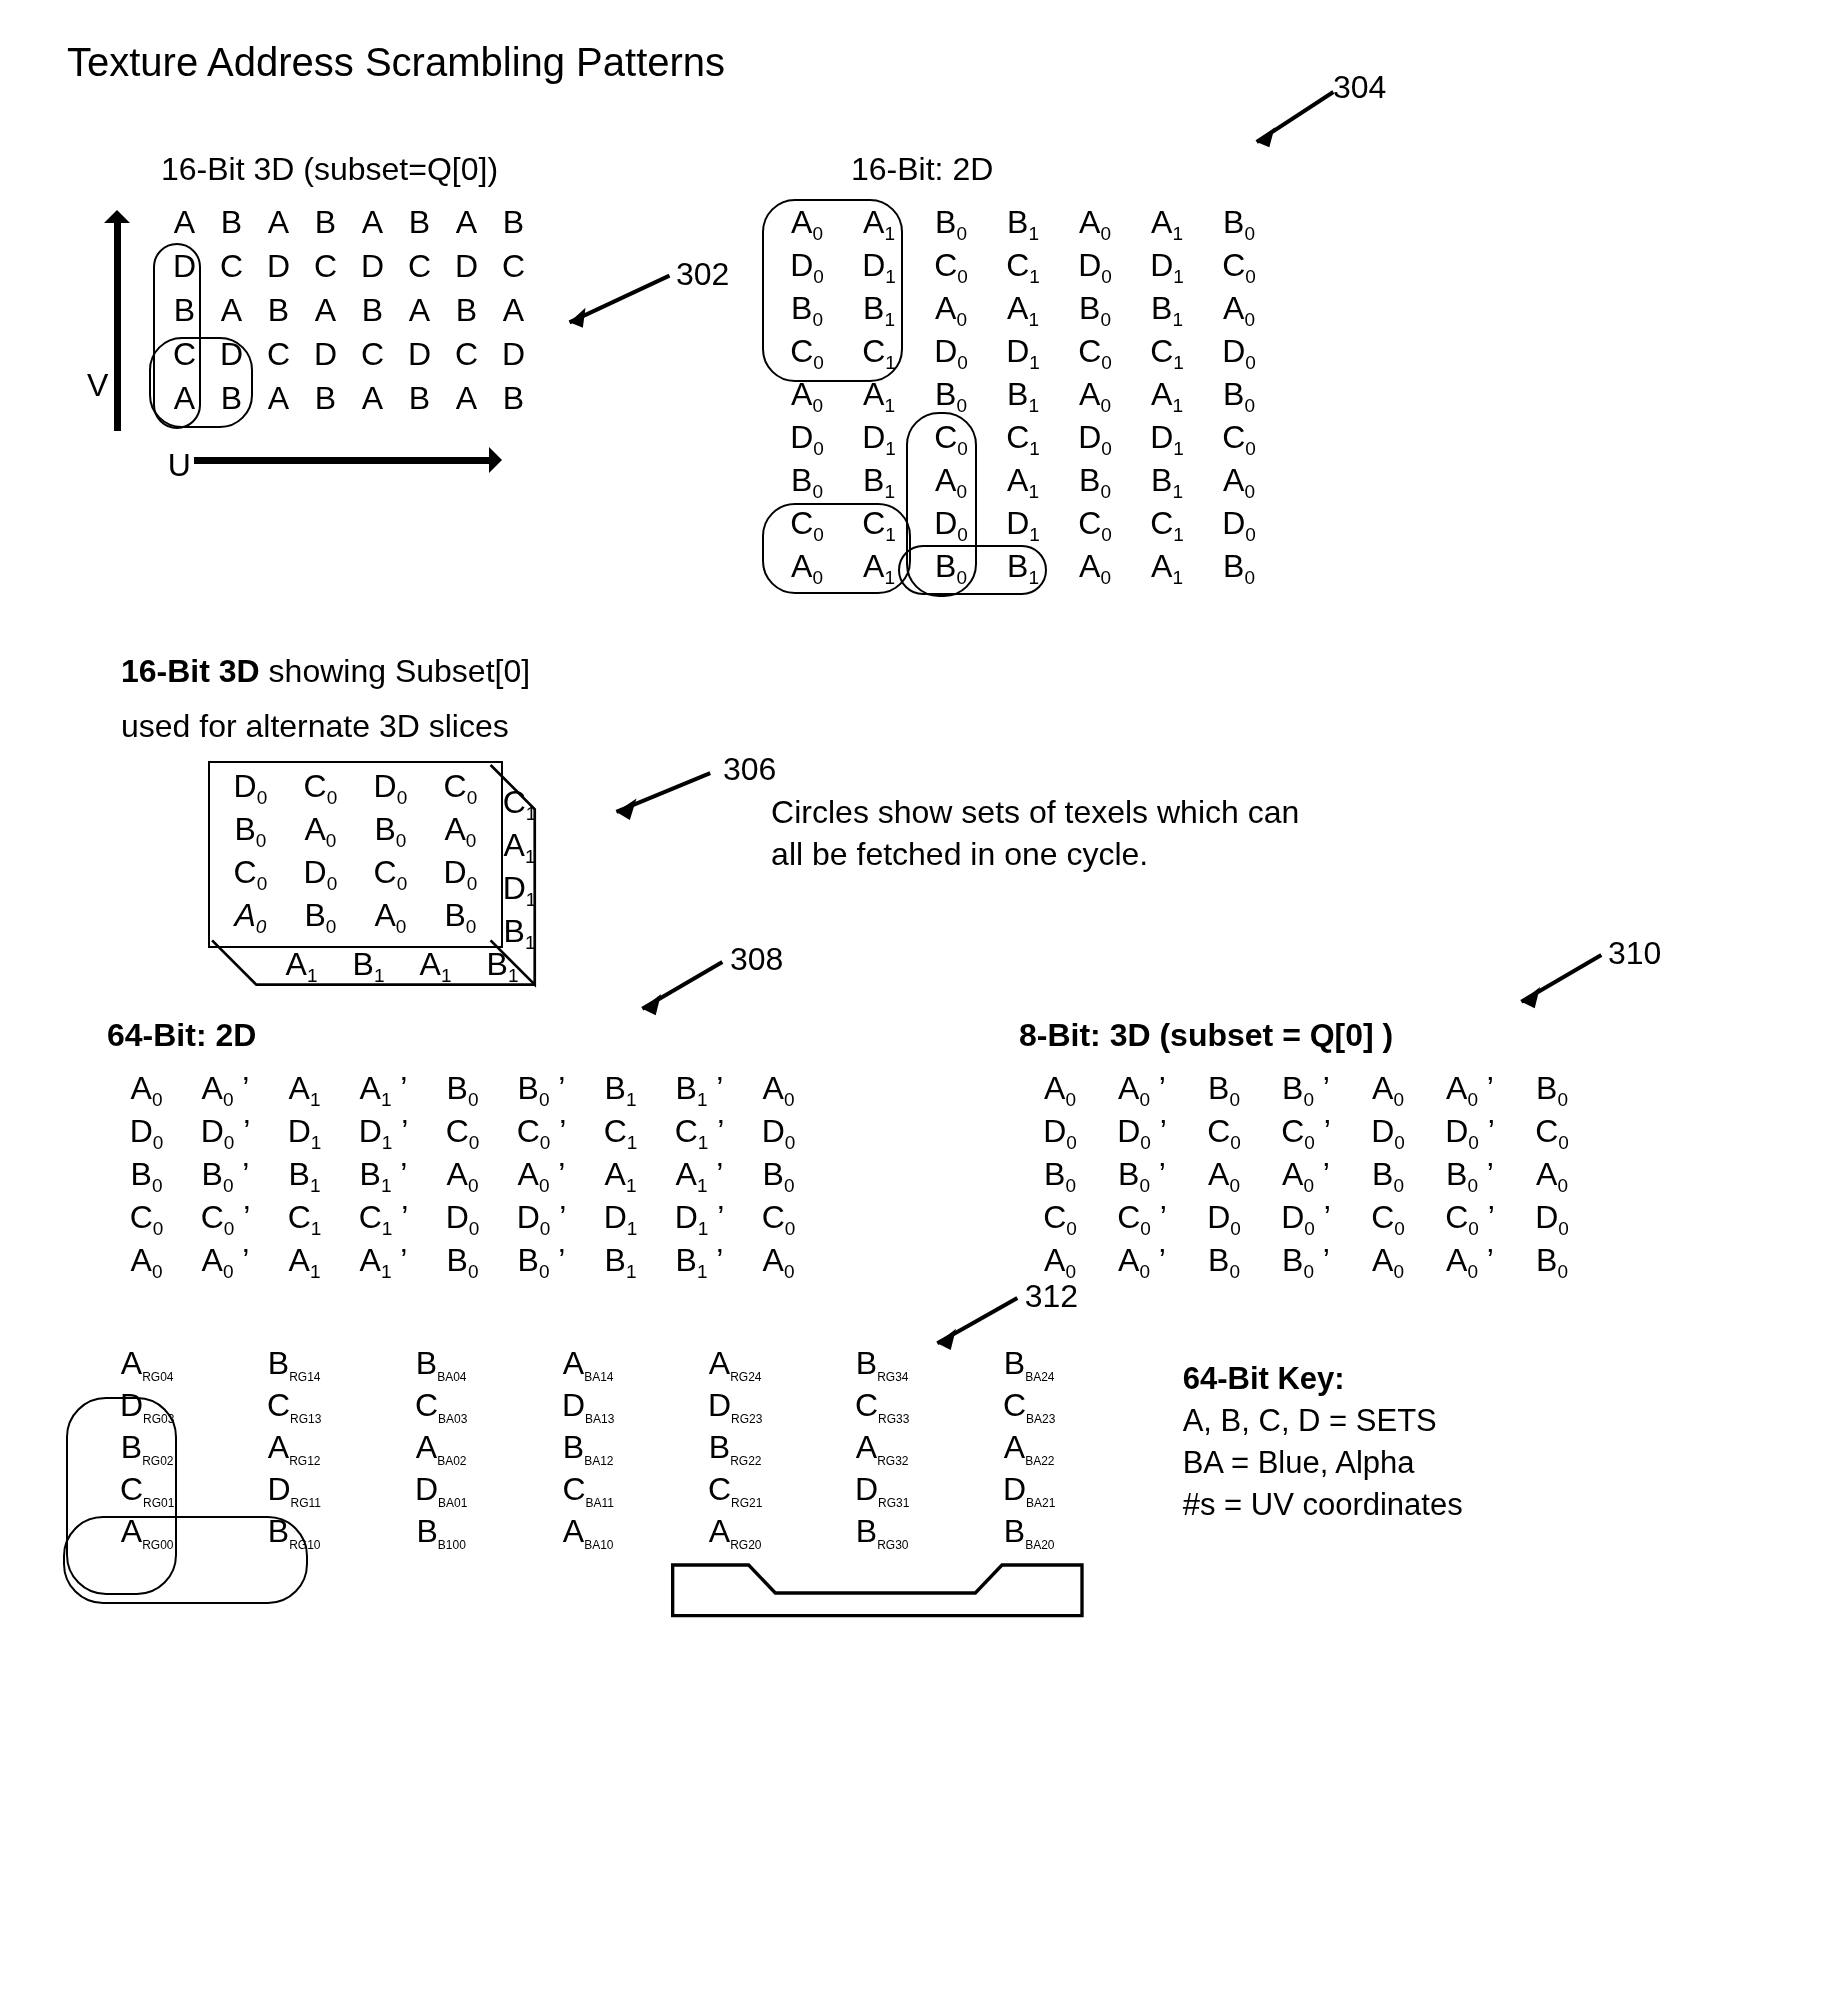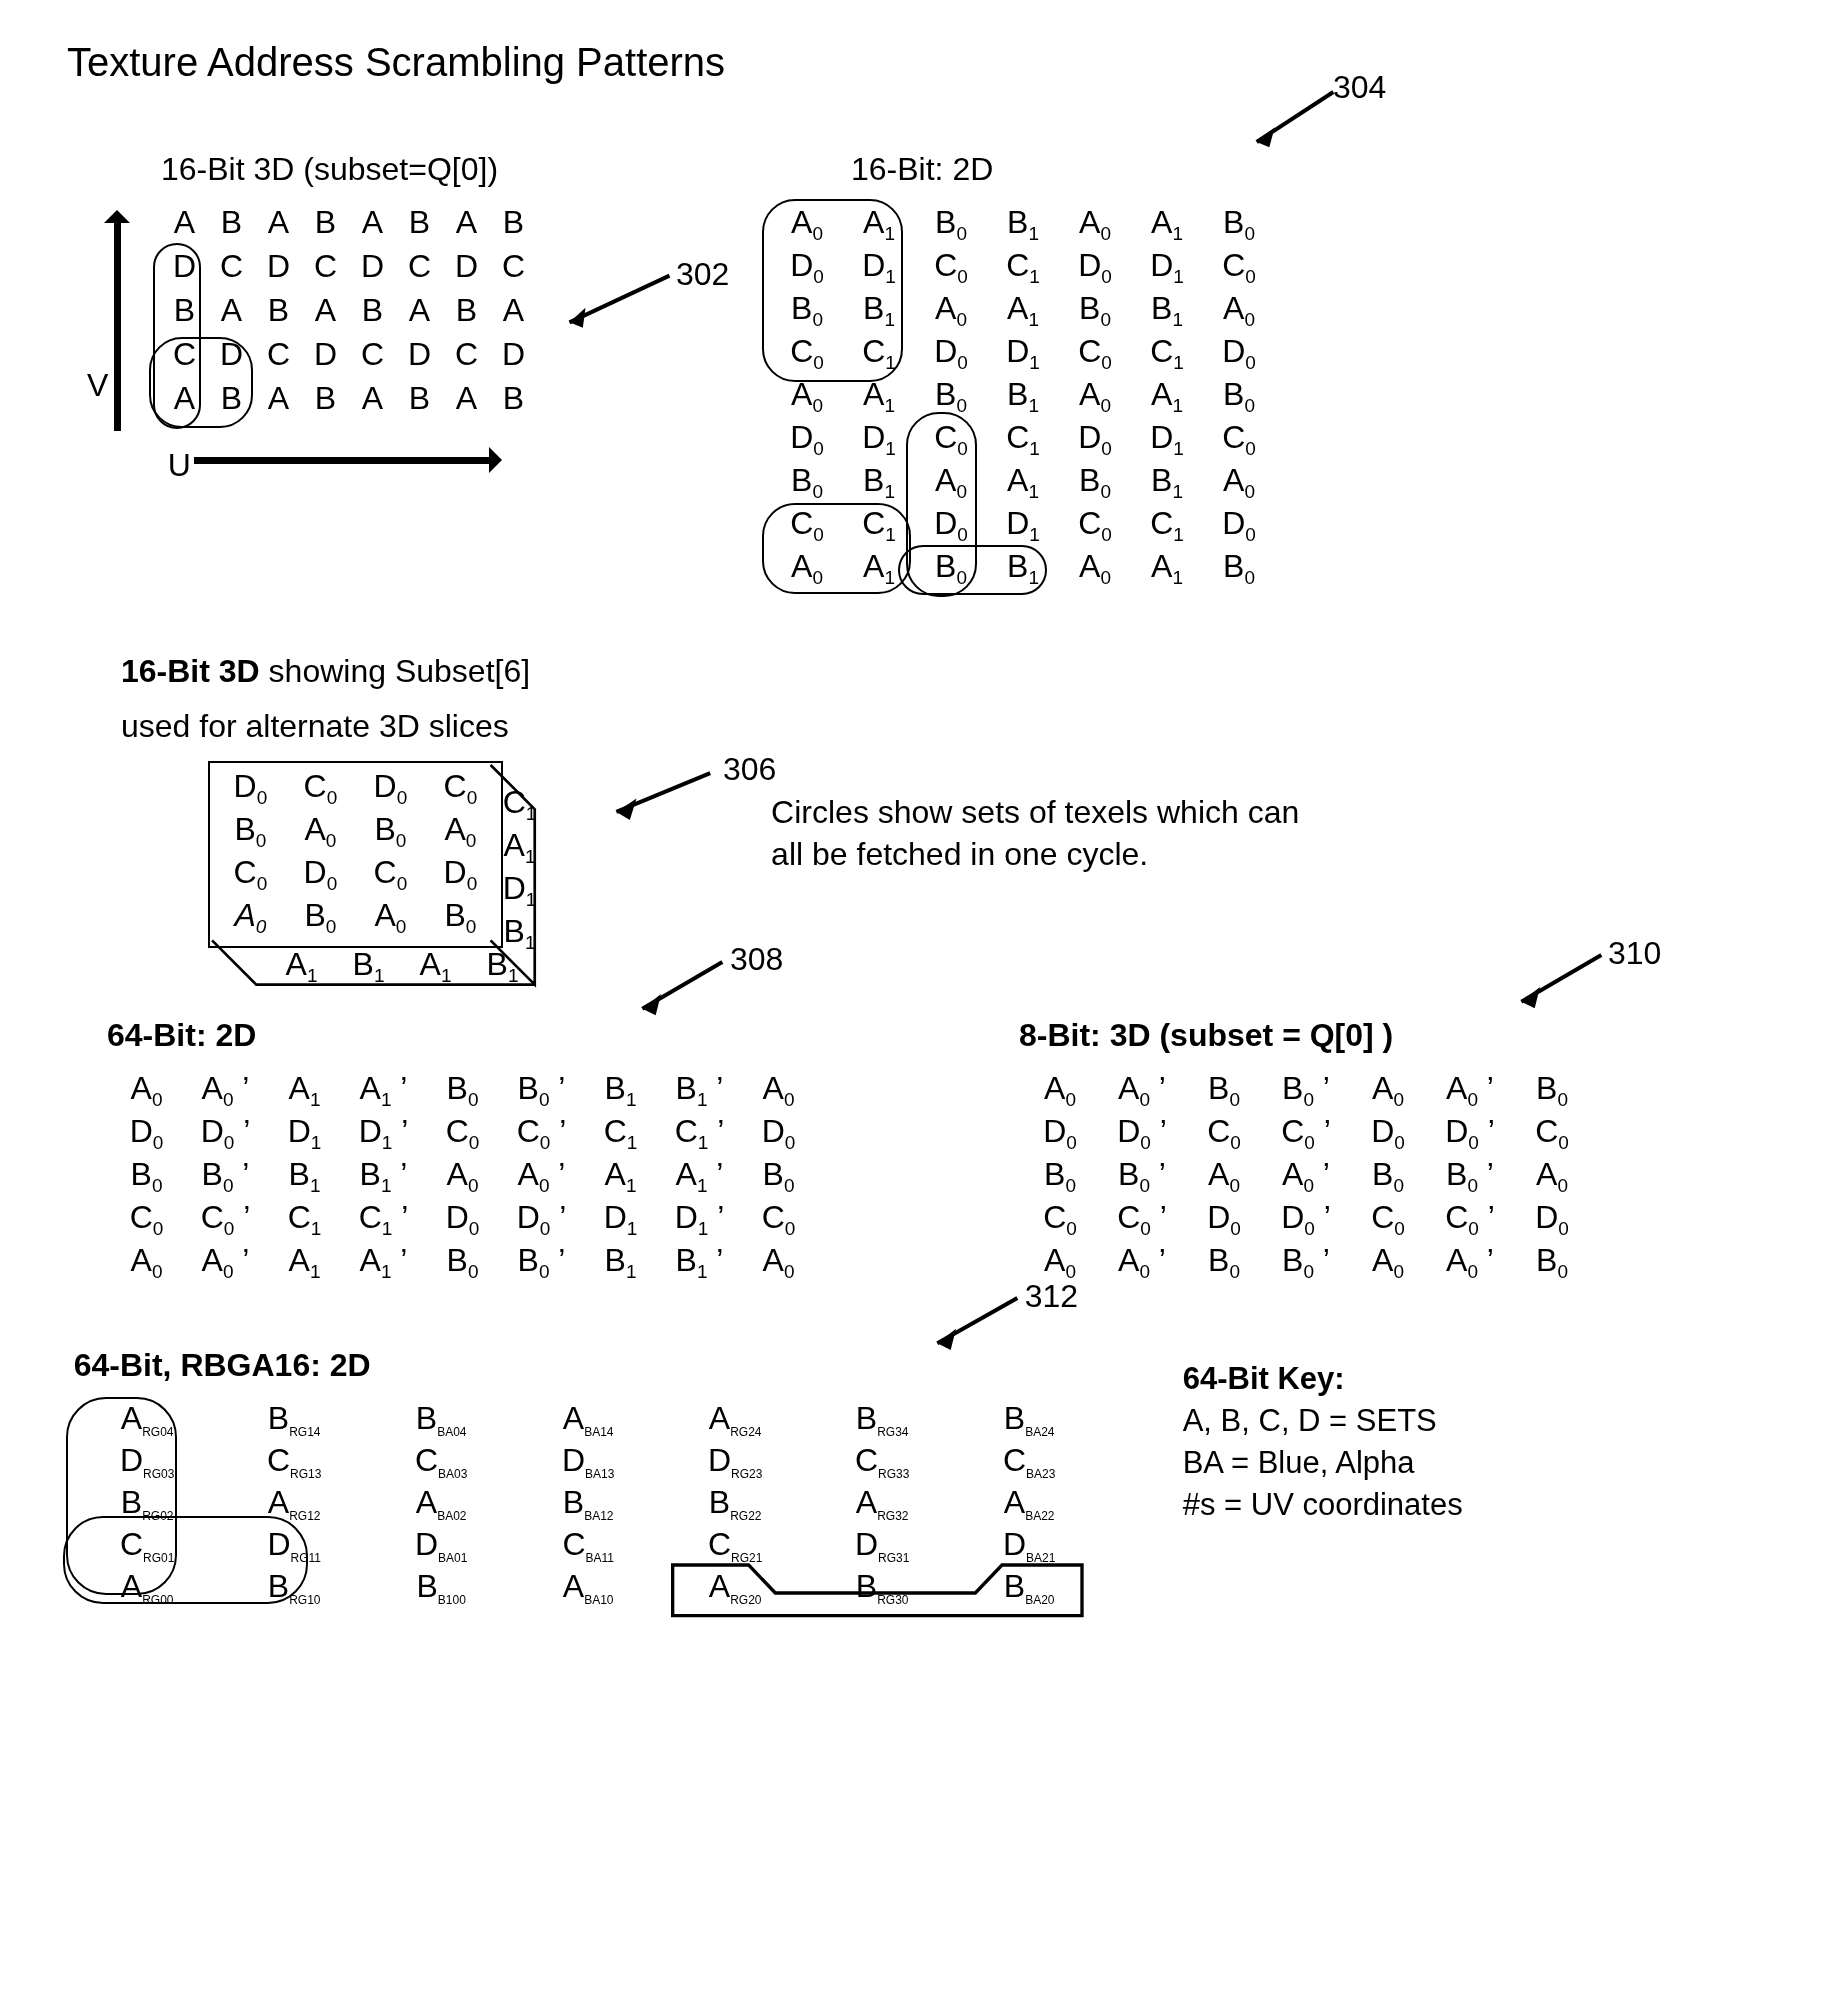--- a/index.html
+++ b/index.html
@@ -134,21 +134,21 @@
       <path d="M140 15 L25 90" stroke="#000" stroke-width="6" fill="none"></path>
       <path d="M25 90 L52 68 L44 98 Z" fill="#000"></path>
     </svg>
     <div class="refnum" style="left:562px; top:-80px;">304</div>
   </div>
 </div>
 
 <div class="row" style="margin-top:40px;">
   <div class="block" style="margin-left:54px;">
     <div class="lbl">
-      <b>16-Bit 3D</b><span> showing Subset[6]</span>
+      <b>16-Bit 3D</b><span> showing Subset[0]</span>
     </div>
     <div class="lbl">used for alternate 3D slices</div>
     <div style="position:relative; margin-left:87px; margin-top:9.4px;">
       <div class="box3d" style="position:relative;">
         <div id="g306front">
             <div style="height:43px; white-space:nowrap;"><span class="gcell" style="width:70px;">D<sub>0</sub></span><span class="gcell" style="width:70px;">C<sub>0</sub></span><span class="gcell" style="width:70px;">D<sub>0</sub></span><span class="gcell" style="width:70px;">C<sub>0</sub></span></div>
             <div style="height:43px; white-space:nowrap;"><span class="gcell" style="width:70px;">B<sub>0</sub></span><span class="gcell" style="width:70px;">A<sub>0</sub></span><span class="gcell" style="width:70px;">B<sub>0</sub></span><span class="gcell" style="width:70px;">A<sub>0</sub></span></div>
             <div style="height:43px; white-space:nowrap;"><span class="gcell" style="width:70px;">C<sub>0</sub></span><span class="gcell" style="width:70px;">D<sub>0</sub></span><span class="gcell" style="width:70px;">C<sub>0</sub></span><span class="gcell" style="width:70px;">D<sub>0</sub></span></div>
             <div style="height:43px; white-space:nowrap;"><span class="gcell" style="width:70px;font-style:italic;">A<sub>0</sub></span><span class="gcell" style="width:70px;">B<sub>0</sub></span><span class="gcell" style="width:70px;">A<sub>0</sub></span><span class="gcell" style="width:70px;">B<sub>0</sub></span></div>
           </div>
@@ -214,21 +214,20 @@
   </div>
 </div>
 
 <div class="row" style="margin-top:47px;">
   <div class="block" style="margin-left:6.7px;">
     <svg class="ra" width="120" height="74" style="left:850px; top:-54px;" viewBox="0 0 180 110">
       <path d="M140 10 L20 78" stroke="#000" stroke-width="6" fill="none"></path>
       <path d="M20 78 L48 56 L40 88 Z" fill="#000"></path>
     </svg>
     <div class="refnum" style="left:951px; top:-67px;">312</div>
-    <div class="lbl"><b>64-Bit, RBGA16: 2D</b></div>
     <div class="grid g312" id="g312rows" style="position:relative;">
         <div style="height:42px; white-space:nowrap;"><span class="gcell" style="width:147px;">A<sub>RG04</sub></span><span class="gcell" style="width:147px;">B<sub>RG14</sub></span><span class="gcell" style="width:147px;">B<sub>BA04</sub></span><span class="gcell" style="width:147px;">A<sub>BA14</sub></span><span class="gcell" style="width:147px;">A<sub>RG24</sub></span><span class="gcell" style="width:147px;">B<sub>RG34</sub></span><span class="gcell" style="width:147px;">B<sub>BA24</sub></span></div>
         <div style="height:42px; white-space:nowrap;"><span class="gcell" style="width:147px;">D<sub>RG03</sub></span><span class="gcell" style="width:147px;">C<sub>RG13</sub></span><span class="gcell" style="width:147px;">C<sub>BA03</sub></span><span class="gcell" style="width:147px;">D<sub>BA13</sub></span><span class="gcell" style="width:147px;">D<sub>RG23</sub></span><span class="gcell" style="width:147px;">C<sub>RG33</sub></span><span class="gcell" style="width:147px;">C<sub>BA23</sub></span></div>
         <div style="height:42px; white-space:nowrap;"><span class="gcell" style="width:147px;">B<sub>RG02</sub></span><span class="gcell" style="width:147px;">A<sub>RG12</sub></span><span class="gcell" style="width:147px;">A<sub>BA02</sub></span><span class="gcell" style="width:147px;">B<sub>BA12</sub></span><span class="gcell" style="width:147px;">B<sub>RG22</sub></span><span class="gcell" style="width:147px;">A<sub>RG32</sub></span><span class="gcell" style="width:147px;">A<sub>BA22</sub></span></div>
         <div style="height:42px; white-space:nowrap;"><span class="gcell" style="width:147px;">C<sub>RG01</sub></span><span class="gcell" style="width:147px;">D<sub>RG11</sub></span><span class="gcell" style="width:147px;">D<sub>BA01</sub></span><span class="gcell" style="width:147px;">C<sub>BA11</sub></span><span class="gcell" style="width:147px;">C<sub>RG21</sub></span><span class="gcell" style="width:147px;">D<sub>RG31</sub></span><span class="gcell" style="width:147px;">D<sub>BA21</sub></span></div>
         <div style="height:42px; white-space:nowrap;"><span class="gcell" style="width:147px;">A<sub>RG00</sub></span><span class="gcell" style="width:147px;">B<sub>RG10</sub></span><span class="gcell" style="width:147px;">B<sub>B100</sub></span><span class="gcell" style="width:147px;">A<sub>BA10</sub></span><span class="gcell" style="width:147px;">A<sub>RG20</sub></span><span class="gcell" style="width:147px;">B<sub>RG30</sub></span><span class="gcell" style="width:147px;">B<sub>BA20</sub></span></div>
       </div>
 
     <div class="circ" style="left:-8px; top:52px; width:107px; height:194px; border-radius:40px;"></div>
     <div class="circ" style="left:-10.7px; top:171px; width:241px; height:84px; border-radius:40px;"></div>

